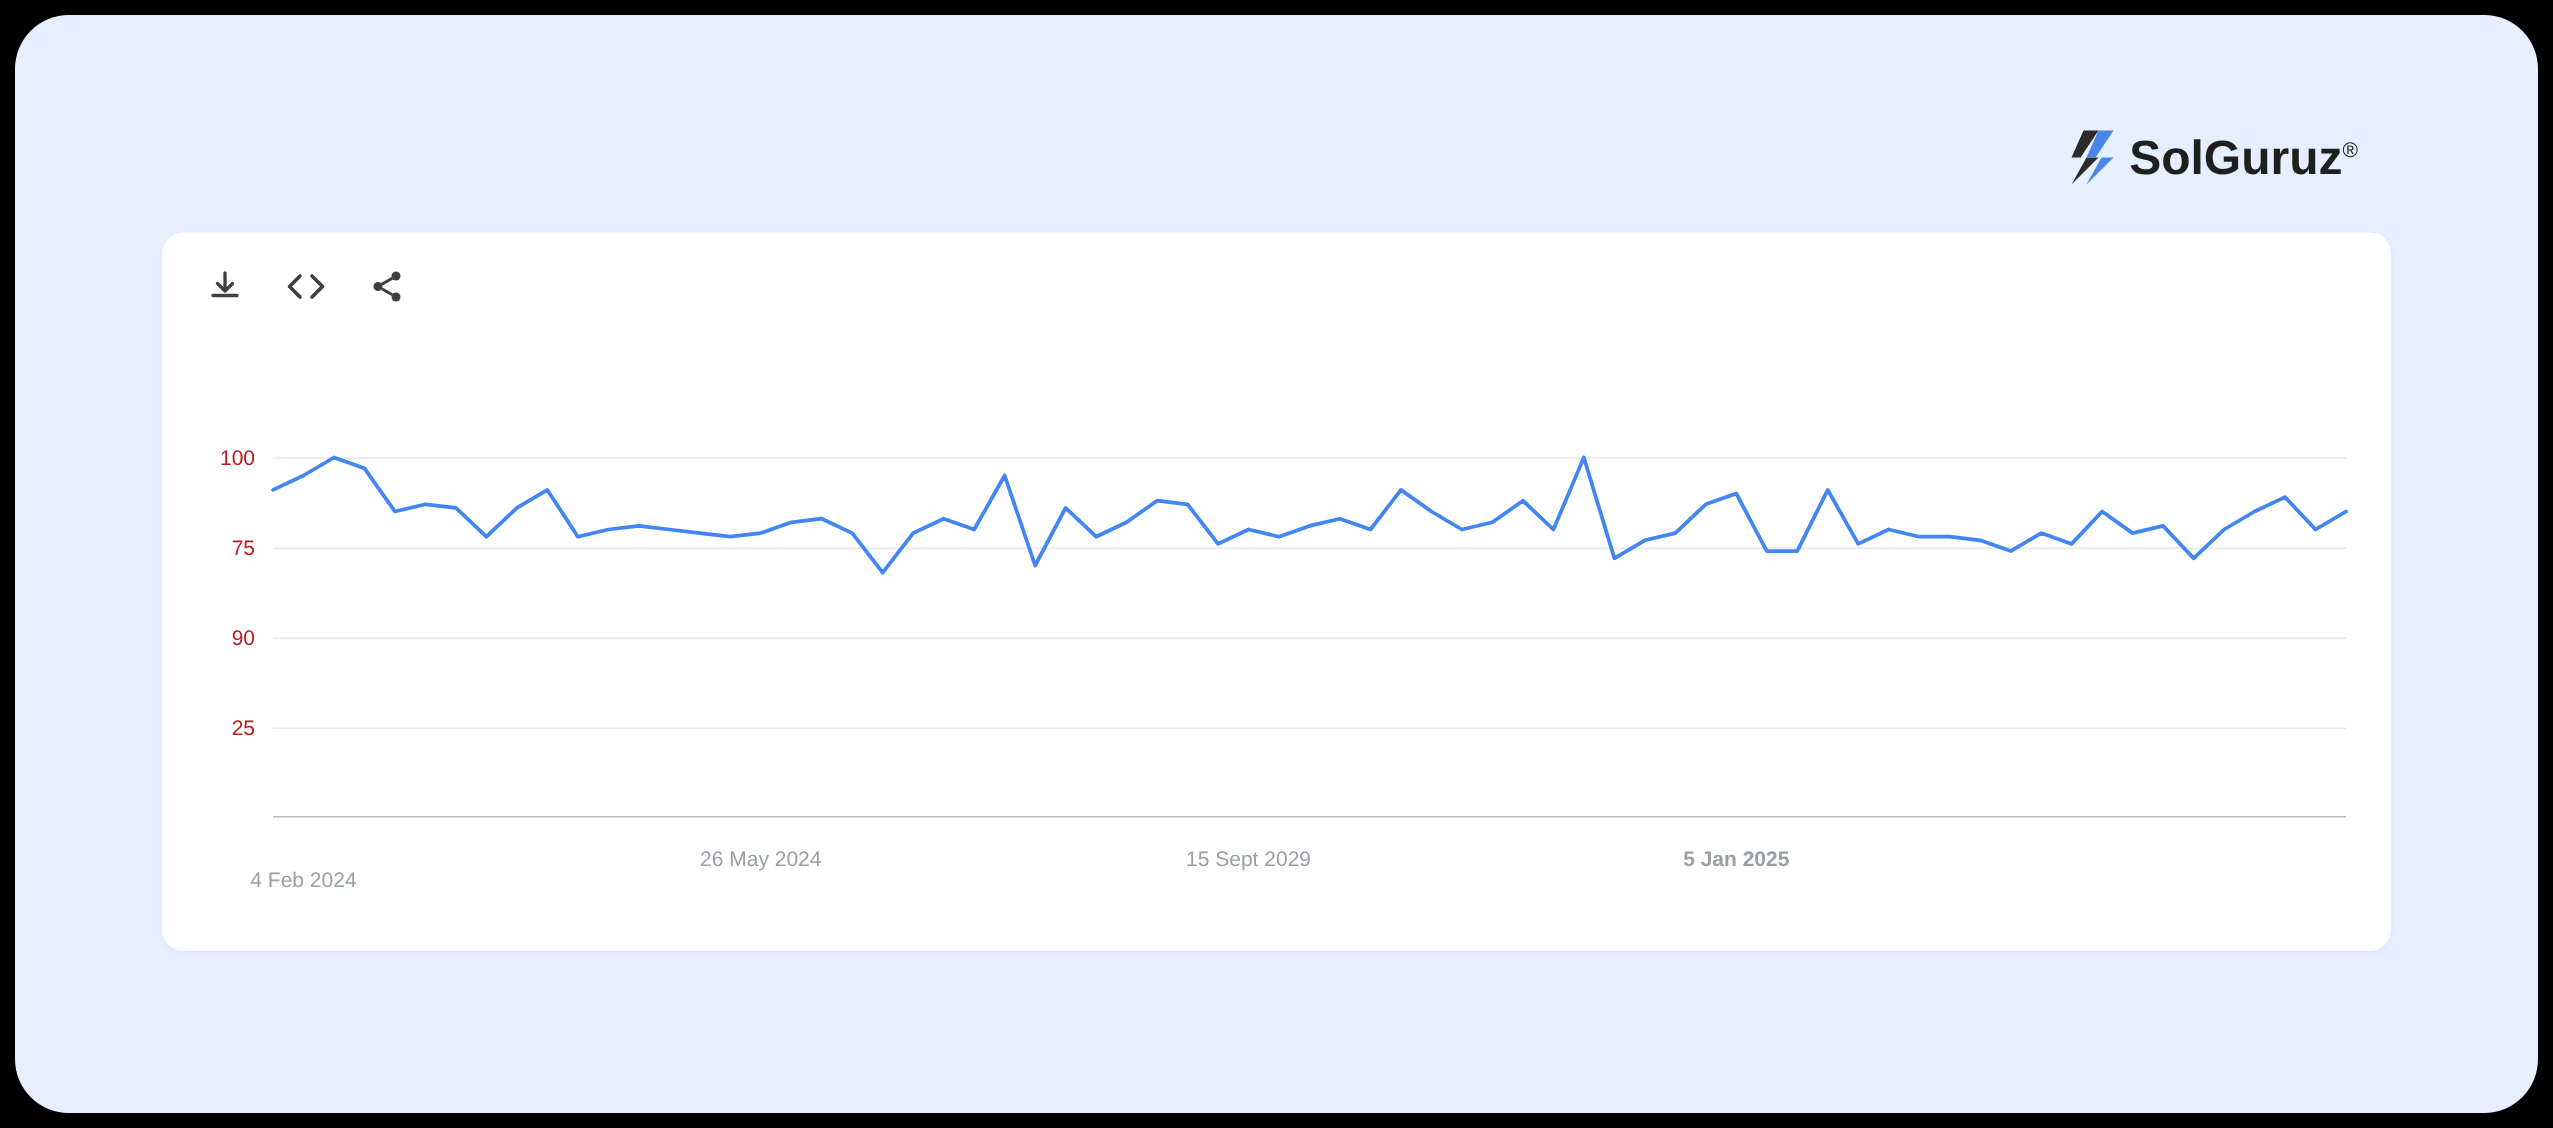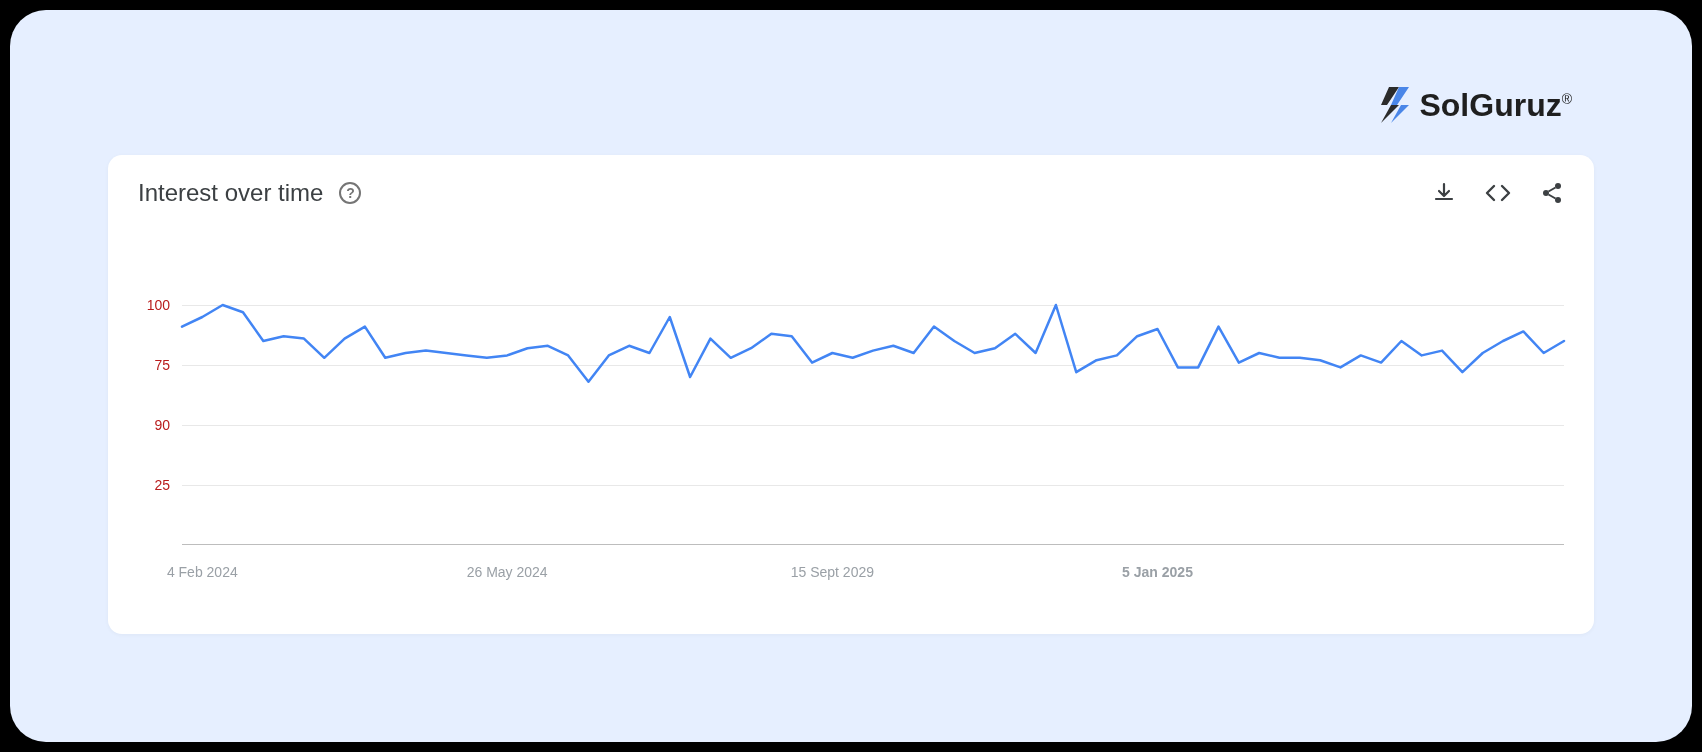--- a/index.html
+++ b/index.html
@@ -176,24 +176,20 @@
       <path d="M 12 4 L 22 4 L 10 22 L 22 22 L 4 40 L 14 22 L 4 22 Z" fill="#2b2b2b"></path>
       <path d="M 22 4 L 32 4 L 20 22 L 32 22 L 14 40 L 24 22 L 14 22 Z" fill="#4a86e8"></path>
     </svg>
     <span class="logo-text">
       <span>SolGuruz</span><span class="logo-trademark">®</span>
     </span>
   </div>
 
   <div class="card">
     <div class="card-header">
-      <div class="card-title-wrap">
-        <div class="card-title">Interest over time</div>
-        <div class="help-icon">?</div>
-      </div>
       <div class="card-actions">
         <svg class="action-icon" width="24" height="24" viewBox="0 0 24 24">
           <path d="M12 3 L12 14 M7 10 L12 15 L17 10 M4 18 L20 18" stroke="#3c4043" stroke-width="2.2" fill="none" stroke-linecap="round" stroke-linejoin="round"></path>
         </svg>
         <svg class="action-icon" width="28" height="24" viewBox="0 0 28 24">
           <path d="M10 5 L3 12 L10 19 M18 5 L25 12 L18 19" stroke="#3c4043" stroke-width="2.4" fill="none" stroke-linecap="round" stroke-linejoin="round"></path>
         </svg>
         <svg class="action-icon" width="24" height="24" viewBox="0 0 24 24">
           <circle cx="18" cy="5" r="3" fill="#3c4043"></circle>
           <circle cx="6" cy="12" r="3" fill="#3c4043"></circle>
@@ -217,21 +213,21 @@
           <div class="grid-line" style="top: 120px;"></div>
           <div class="grid-line" style="top: 60px;"></div>
           <div class="grid-line" style="top: 0px;"></div>
           <div class="baseline"></div>
           <svg class="line-chart" viewBox="0 0 1000 240" preserveAspectRatio="none">
             <path d="M0.00 21.60 L14.71 12.00 L29.41 0.00 L44.12 7.20 L58.82 36.00 L73.53 31.20 L88.24 33.60 L102.94 52.80 L117.65 33.60 L132.35 21.60 L147.06 52.80 L161.76 48.00 L176.47 45.60 L191.18 48.00 L205.88 50.40 L220.59 52.80 L235.29 50.40 L250.00 43.20 L264.71 40.80 L279.41 50.40 L294.12 76.80 L308.82 50.40 L323.53 40.80 L338.24 48.00 L352.94 12.00 L367.65 72.00 L382.35 33.60 L397.06 52.80 L411.76 43.20 L426.47 28.80 L441.18 31.20 L455.88 57.60 L470.59 48.00 L485.29 52.80 L500.00 45.60 L514.71 40.80 L529.41 48.00 L544.12 21.60 L558.82 36.00 L573.53 48.00 L588.24 43.20 L602.94 28.80 L617.65 48.00 L632.35 0.00 L647.06 67.20 L661.76 55.20 L676.47 50.40 L691.18 31.20 L705.88 24.00 L720.59 62.40 L735.29 62.40 L750.00 21.60 L764.71 57.60 L779.41 48.00 L794.12 52.80 L808.82 52.80 L823.53 55.20 L838.24 62.40 L852.94 50.40 L867.65 57.60 L882.35 36.00 L897.06 50.40 L911.76 45.60 L926.47 67.20 L941.18 48.00 L955.88 36.00 L970.59 26.40 L985.29 48.00 L1000.00 36.00 " class="line-path" vector-effect="non-scaling-stroke" style="stroke: rgb(66, 133, 244);"></path>
           </svg>
         </div>
       <div class="x-labels">
 
-      <div class="x-label" style="left: 1.47059%;">4 Feb 2024</div>
+      <div class="x-label" style="left: 1.47059%; margin-top: 14px;">4 Feb 2024</div>
           <div class="x-label" style="left: 23.5294%; text-align: center;">26 May 2024</div>
           <div class="x-label" style="left: 47.0588%;">15 Sept 2029</div>
           <div class="x-label" style="left: 70.5882%; font-weight: bold;">5 Jan 2025</div>
         </div>
     </div>
   </div>
 
 </div>
 
 </body></html>

